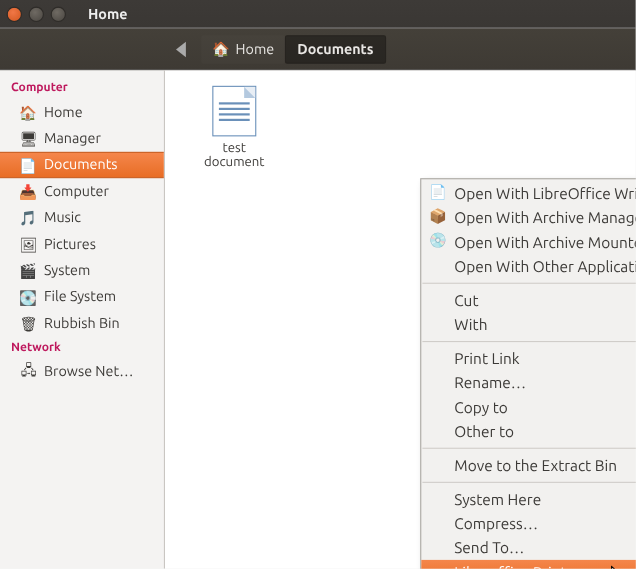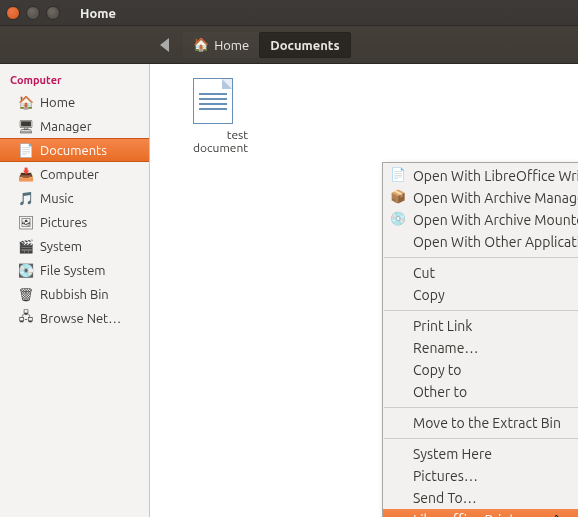--- a/index.html
+++ b/index.html
@@ -76,21 +76,21 @@
   .sb-item.active {
     background: linear-gradient(#f5864b,#e86d25);
     color:#fff; border:1px solid #c85616; border-left:none; border-right:none;
   }
   .sb-item .ico { width:16px; display:inline-flex; justify-content:center; flex:0 0 16px;}
   .content {
     flex:1; position:relative; background:#fff;
   }
   .file {
     position:absolute; left:28px; top:14px; width:70px;
-    text-align:right; font-size:12px; color:#3c3a37;
+    text-align:center; font-size:12px; color:#3c3a37;
   }
   .file-icon {
     width:40px; height:46px; margin:0 auto 4px;
     background:#fff; border:1px solid #6a90b9;
     position:relative;
   }
   .file-icon::before{
     content:""; position:absolute; right:0;top:0;
     border-top:10px solid #e8eef5; border-left:10px solid #b4c9df;
   }
@@ -182,20 +182,21 @@
         <span>System</span>
       </div>
       <div class="sb-item">
         <span class="ico">💽</span>
         <span>File System</span>
       </div>
       <div class="sb-item">
         <span class="ico">🗑</span>
         <span>Rubbish Bin</span>
       </div>
+      <div class="sb-head">Network</div>
       <div class="sb-item">
         <span class="ico">🖧</span>
         <span>Browse Net…</span>
       </div>
     </div>
   <div class="content">
     <div class="file">
       <div class="file-icon">
         <div class="file-icon-bars">
             <div></div>
@@ -221,21 +222,21 @@
           <span>Open With Archive Mounter</span>
         </div>
         <div class="cm-item">
           <span>Open With Other Application…</span>
         </div>
         <div class="cm-sep"></div>
         <div class="cm-item">
           <span>Cut</span>
         </div>
         <div class="cm-item">
-          <span>Copy</span>
+          <span>With</span>
         </div>
         <div class="cm-sep"></div>
         <div class="cm-item">
           <span>Print Link</span>
         </div>
         <div class="cm-item">
           <span>Rename…</span>
         </div>
         <div class="cm-item">
           <span>Copy to</span>
@@ -245,21 +246,21 @@
         </div>
         <div class="cm-sep"></div>
         <div class="cm-item">
           <span>Move to the Extract Bin</span>
         </div>
         <div class="cm-sep"></div>
         <div class="cm-item">
           <span>System Here</span>
         </div>
         <div class="cm-item">
-          <span>Pictures…</span>
+          <span>Compress…</span>
         </div>
         <div class="cm-item">
           <span>Send To…</span>
         </div>
         <div class="cm-item highlight">
           <span>Libreoffice Print</span>
         </div>
       </div>
 
     <svg class="cursor" viewBox="0 0 16 22">

